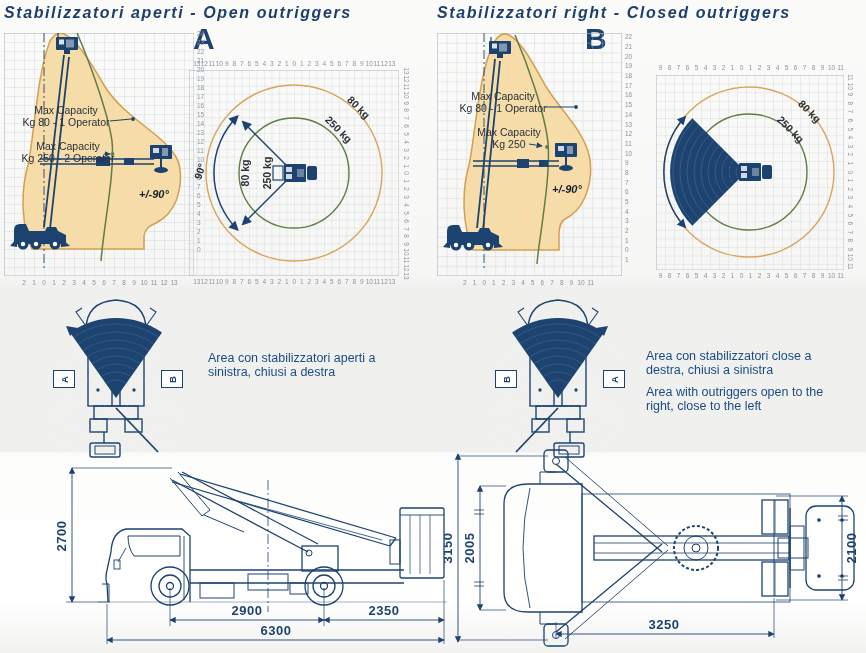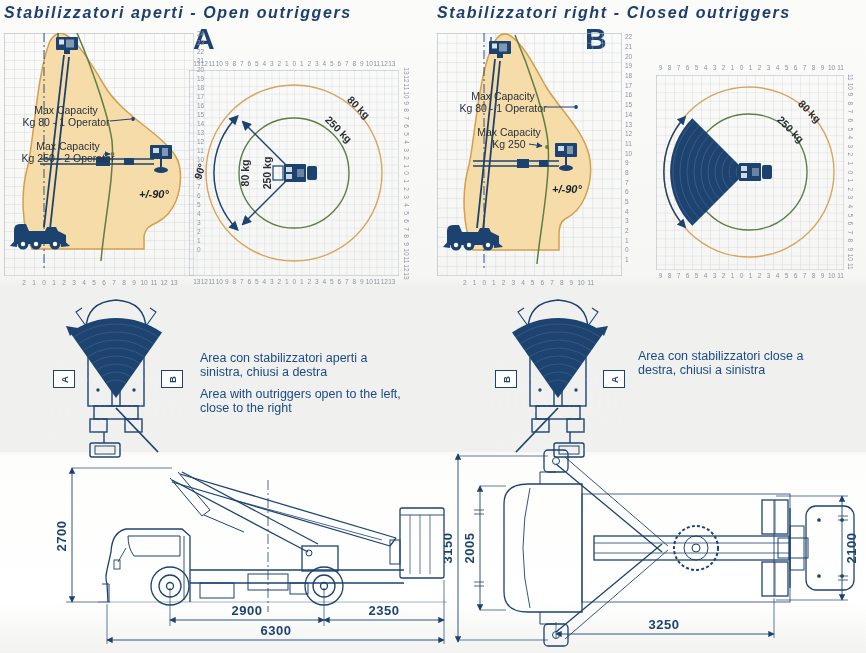--- a/index.html
+++ b/index.html
@@ -12,21 +12,21 @@
   .abs{position:absolute;}
   .ticks-x{position:absolute;display:grid;}
   .ticks-x span{font-size:6.5px;color:#8d93a0;text-align:center;line-height:8px;}
   .ticks-col{position:absolute;display:grid;width:12px;}
   .ticks-col span{font-size:6.5px;color:#8d93a0;text-align:left;display:flex;align-items:center;}
   .ticks-col.rot span{justify-content:center;transform:rotate(90deg);}
   .marker-box{position:absolute;width:20px;height:16px;border:1.5px solid #1c4370;background:#fff;
     display:flex;align-items:center;justify-content:center;}
   .marker-box span{transform:rotate(-90deg);font-size:9.5px;font-weight:bold;color:#1c4370;}
   .area-text{position:absolute;width:208px;color:#1b4b86;font-size:12.5px;line-height:1.13;}
-  .area-text p{margin:0 0 8px 4px;}
+  .area-text p{margin:0 0 8px 12px;}
   svg text{font-family:"Liberation Sans",sans-serif;}
   .cap{font-size:10.5px;fill:#28313d;}
   .rot90{font-size:10.5px;font-weight:bold;fill:#2b2f36;}
   .ringlab{font-size:10.5px;font-weight:bold;fill:#2b2f36;}
   .pm90{font-size:11px;font-weight:bold;font-style:italic;fill:#17212e;}
   .dim{font-size:13px;font-weight:bold;fill:#1c4370;letter-spacing:.5px;}
 </style>
 </head>
 <body>
 
@@ -501,34 +501,34 @@
     <use href="#rear-truck"></use>
   </svg>
   <div class="marker-box" style="left:53px;top:370px">
       <span>A</span>
     </div>
   <div class="marker-box" style="left:161px;top:370px">
       <span>B</span>
     </div>
   <div class="area-text" style="left:196px;top:351px">
     <p>Area con stabilizzatori aperti a sinistra, chiusi a destra</p>
-    <p>Area with outriggers open to the left, close to the right</p>
   </div>
 
   <svg class="abs" style="left:492px;top:286px" width="132" height="176" viewBox="0 0 132 176">
     <use href="#rear-truck" transform="translate(132,0) scale(-1,1)"></use>
   </svg>
   <div class="marker-box" style="left:495px;top:370px">
       <span>B</span>
     </div>
   <div class="marker-box" style="left:603px;top:370px">
       <span>A</span>
     </div>
   <div class="area-text" style="left:634px;top:349px">
     <p>Area con stabilizzatori close a destra, chiusi a sinistra</p>
+    <p>Area with outriggers open to the right, close to the left</p>
   </div>
 
   <svg class="abs" style="left:52px;top:452px" width="395" height="198" viewBox="0 0 395 198">
     <defs>
       <marker id="arS" viewBox="0 0 10 10" refX="9" refY="5" markerWidth="7" markerHeight="7" orient="auto-start-reverse">
         <path d="M0 0 L10 5 L0 10 Z" fill="#1c4370"></path>
       </marker>
     </defs>
     <g stroke="#1c4370" fill="none" stroke-width="1.3">
       <line x1="46" y1="150" x2="400" y2="150" stroke-width="0.7" opacity=".6"></line>

